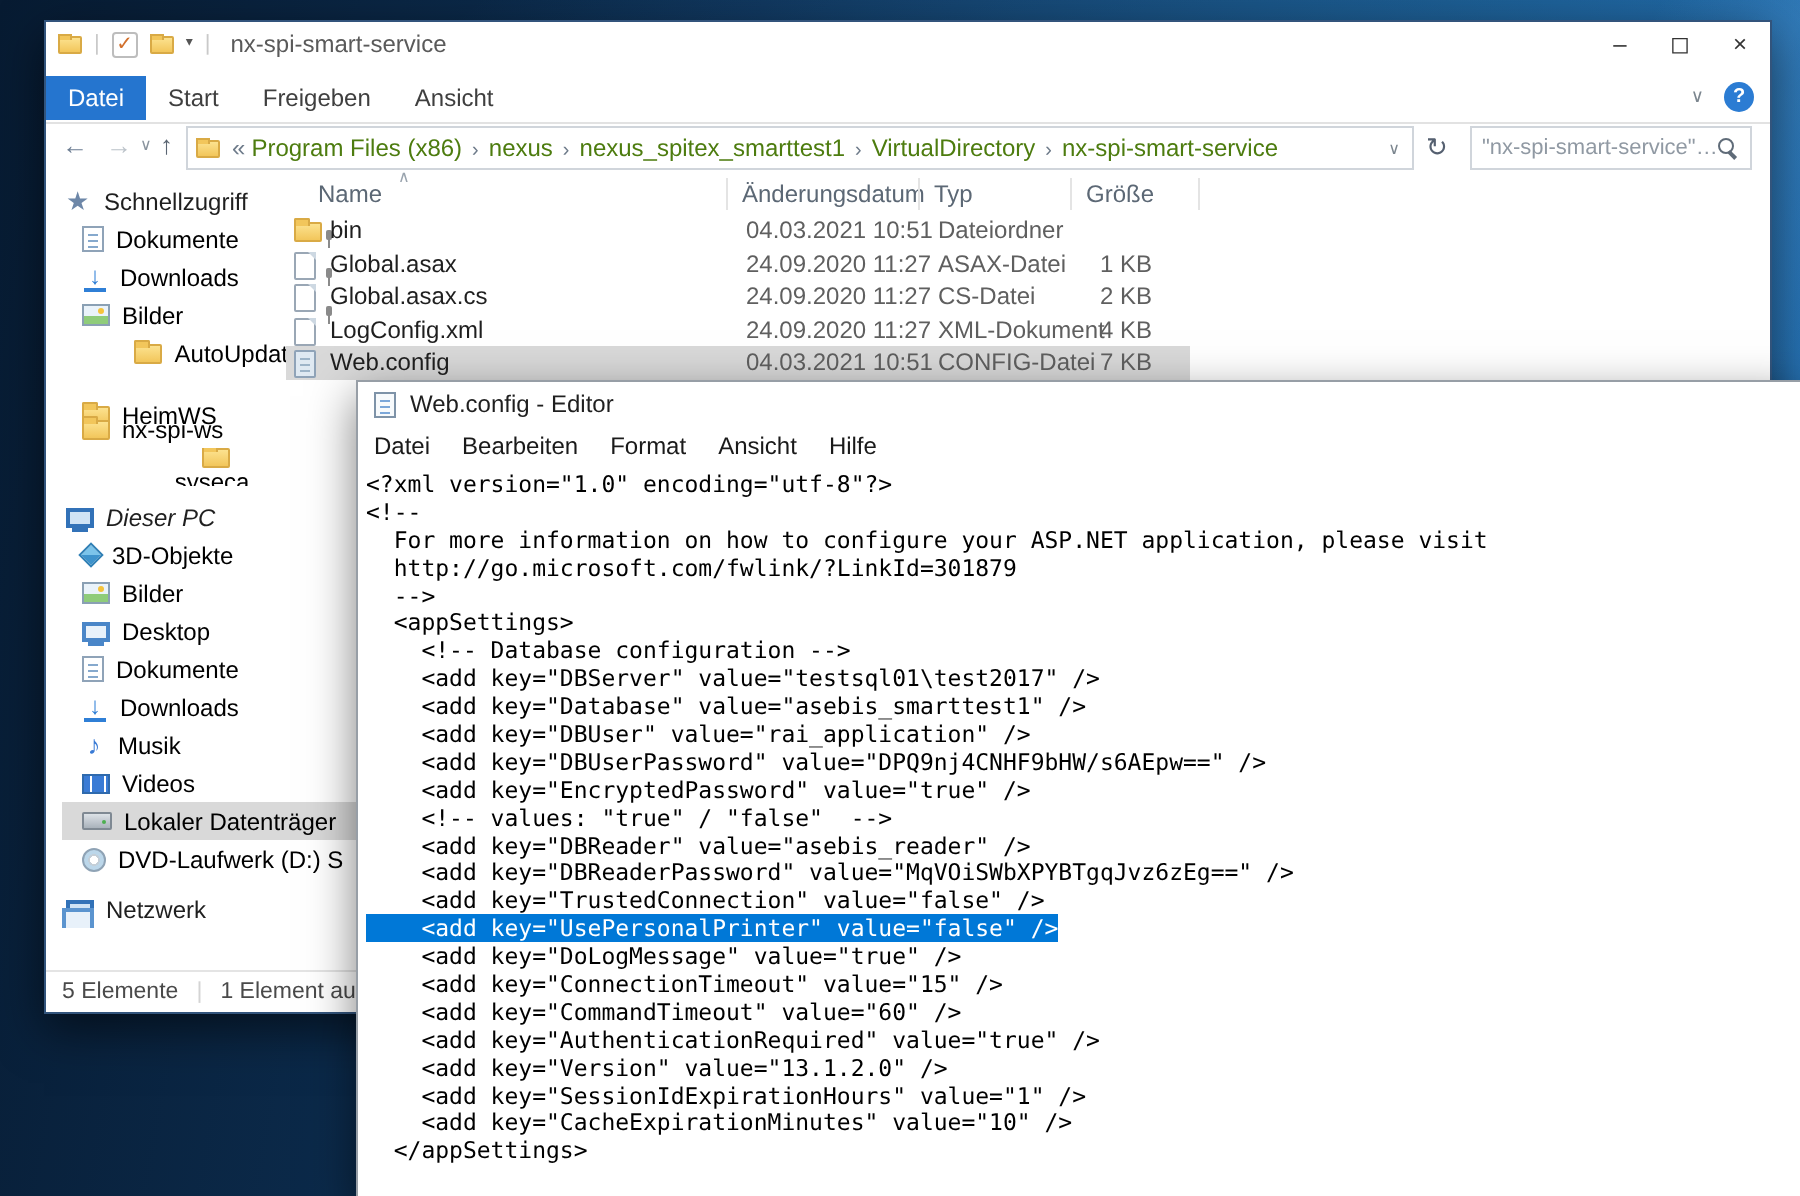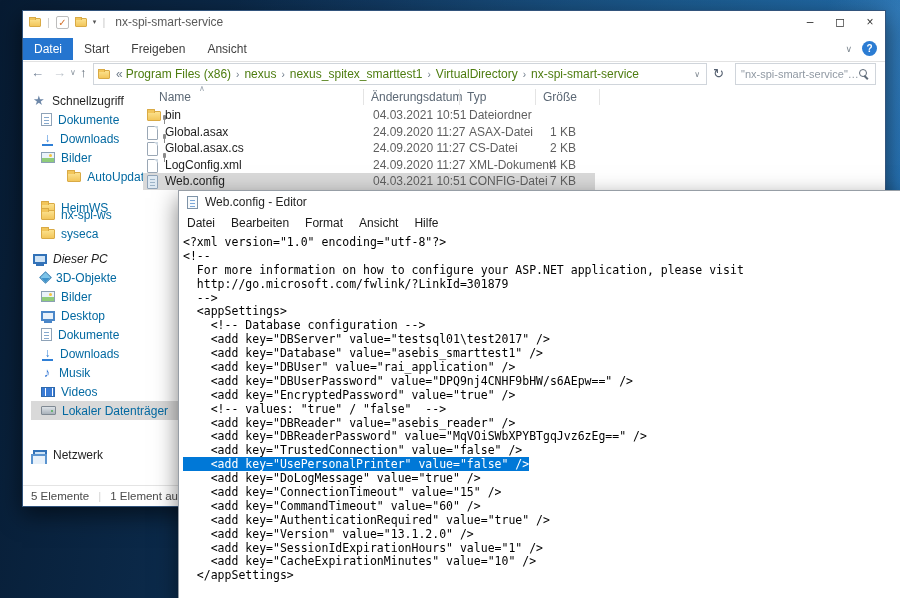--- a/index.html
+++ b/index.html
@@ -47,21 +47,21 @@
   .crumb{color:#4d7c0f}
   .addr .boxchev{margin-left:auto;font-size:8px;color:#7c868f;padding-right:2px}
   .refreshbtn{position:absolute;left:690px;top:3px;font-size:13px;color:#556070}
   .searchbox{position:absolute;left:712px;top:0;width:141px;height:22px;border:1px solid #d0d5db;
     display:flex;align-items:center;font-size:11px;color:#9099a3;padding:0 5px;white-space:nowrap;overflow:hidden}
   .searchbox .ph{flex:1;overflow:hidden;text-overflow:ellipsis}
 
   
   .sidebar{position:absolute;left:8px;top:80px;width:150px;height:395px}
   .srow{position:absolute;left:0;width:150px;height:19px;display:flex;align-items:center;
-    font-size:12px;color:#0369a1;white-space:nowrap;overflow:hidden}
+    font-size:12px;color:#000000;white-space:nowrap;overflow:hidden}
   .srow.group{color:#1f1f1f}
   .srow.sel{background:#d9d9d9}
   .srow .ic{margin:0 6px 0 2px;flex:0 0 auto}
   .srow.child .ic{margin-left:10px}
   .srow .pin{position:absolute;right:6px;top:5px}
 
   
   .filepanel{position:absolute;left:118px;top:76px;width:462px}
   .fhead{position:relative;height:20px;font-size:12px;color:#5c6875}
   .fcol{position:absolute;top:3px}
@@ -227,21 +227,21 @@
           <span>AutoUpdater</span>
         </div>
         <div class="srow child" style="top: 107px;">
           <span class="ic i-folder"></span>
           <span>HeimWS</span>
         </div>
         <div class="srow child" style="top: 114px;">
           <span class="ic i-folder"></span>
           <span>nx-spi-ws</span>
         </div>
-        <div class="srow child" style="top: 133px;">
+        <div class="srow child" style="top: 133px; flex-direction: column;">
           <span class="ic i-folder"></span>
           <span>syseca</span>
         </div>
         <div class="srow group" style="top: 158px; font-style: italic;">
           <span class="ic i-pc"></span>
           <span>Dieser PC</span>
         </div>
         <div class="srow child" style="top: 177px;">
           <span class="ic i-cube"></span>
           <span>3D-Objekte</span>
@@ -266,20 +266,24 @@
           <span class="ic i-music"></span>
           <span>Musik</span>
         </div>
         <div class="srow child" style="top: 291px;">
           <span class="ic i-video"></span>
           <span>Videos</span>
         </div>
         <div class="srow child sel" style="top: 310px;">
           <span class="ic i-drive"></span>
           <span>Lokaler Datenträger</span>
+        </div>
+        <div class="srow child" style="top: 329px;">
+          <span class="ic i-dvd"></span>
+          <span>DVD-Laufwerk (D:) S</span>
         </div>
         <div class="srow group" style="top: 354px;">
           <span class="ic i-net"></span>
           <span>Netzwerk</span>
         </div>
       </div>
 
     <div class="filepanel">
       <div class="fhead" id="filehead">
           <span class="fcol" style="left: 18px;">Name</span>

